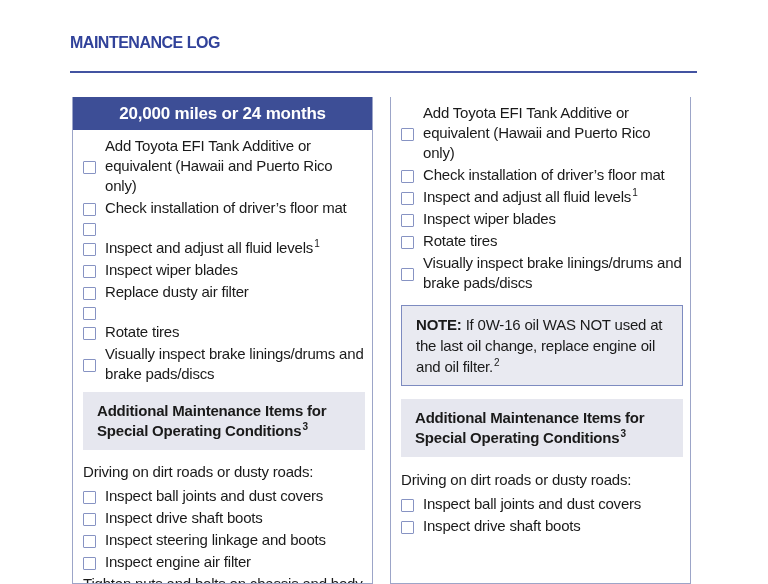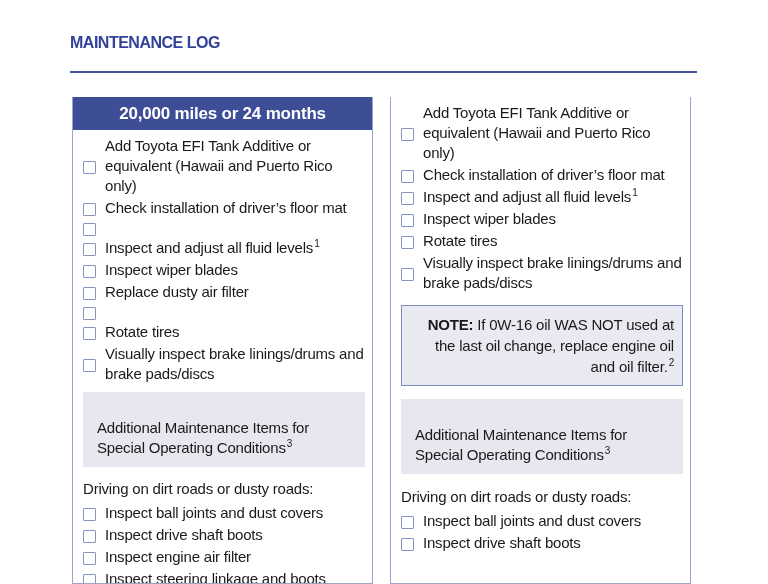--- a/index.html
+++ b/index.html
@@ -45,32 +45,32 @@
   .col-body{padding:6px 7px 0 10px;}
   .item{display:flex;align-items:center;margin-bottom:2px;}
   .cb{
     flex:0 0 13px;width:13px;height:13px;margin:3px 9px 0 0;
     border:1.5px solid var(--checkbox);border-radius:1px;background:#fff;
   }
   .it{font-size:15px;line-height:20px;letter-spacing:-0.2px;}
   sup{font-size:10px;line-height:0;margin-left:1px;}
   .panel{
     background:var(--panel-bg);
-    margin:8px 0 0 0;padding:26px 6px 9px 14px;
-    font-size:15px;font-weight:normal;line-height:20px;letter-spacing:-0.2px;
+    margin:8px 0 0 0;padding:9px 6px 9px 14px;
+    font-size:15px;font-weight:bold;line-height:20px;letter-spacing:-0.2px;
   }
   .subheading{
     margin-top:12px;margin-bottom:4px;
     font-size:15px;font-weight:normal;line-height:20px;letter-spacing:-0.2px;
   }
   .note{
     margin:12px 0 0 0;
     border:1.5px solid var(--note-border);background:#e9eaf1;
     padding:8px 8px 8px 14px;
-    font-size:15px;line-height:21px;letter-spacing:-0.2px;text-align:right;
+    font-size:15px;line-height:21px;letter-spacing:-0.2px;
   }
   .note b{font-weight:bold;}
   .col-right .panel{margin-top:13px;}
   .col-right .subheading{margin-top:13px;}
 </style>
 </head>
 <body>
 
 <div class="page">
   <div class="page-title">MAINTENANCE LOG</div>
@@ -124,25 +124,25 @@
         <div class="item">
           <span class="cb"></span>
           <span class="it"><span>Inspect ball joints and dust covers</span></span>
         </div>
         <div class="item">
           <span class="cb"></span>
           <span class="it"><span>Inspect drive shaft boots</span></span>
         </div>
         <div class="item">
           <span class="cb"></span>
-          <span class="it"><span>Inspect engine air filter</span></span>
+          <span class="it"><span>Inspect steering linkage and boots</span></span>
         </div>
         <div class="item">
           <span class="cb"></span>
-          <span class="it"><span>Inspect steering linkage and boots</span></span>
+          <span class="it"><span>Inspect engine air filter</span></span>
         </div>
         <div class="item">
 
           <span class="it"><span>Tighten nuts and bolts on chassis and body</span></span>
         </div>
 
       </div>
     </div>
 
     <div class="column col-right">

